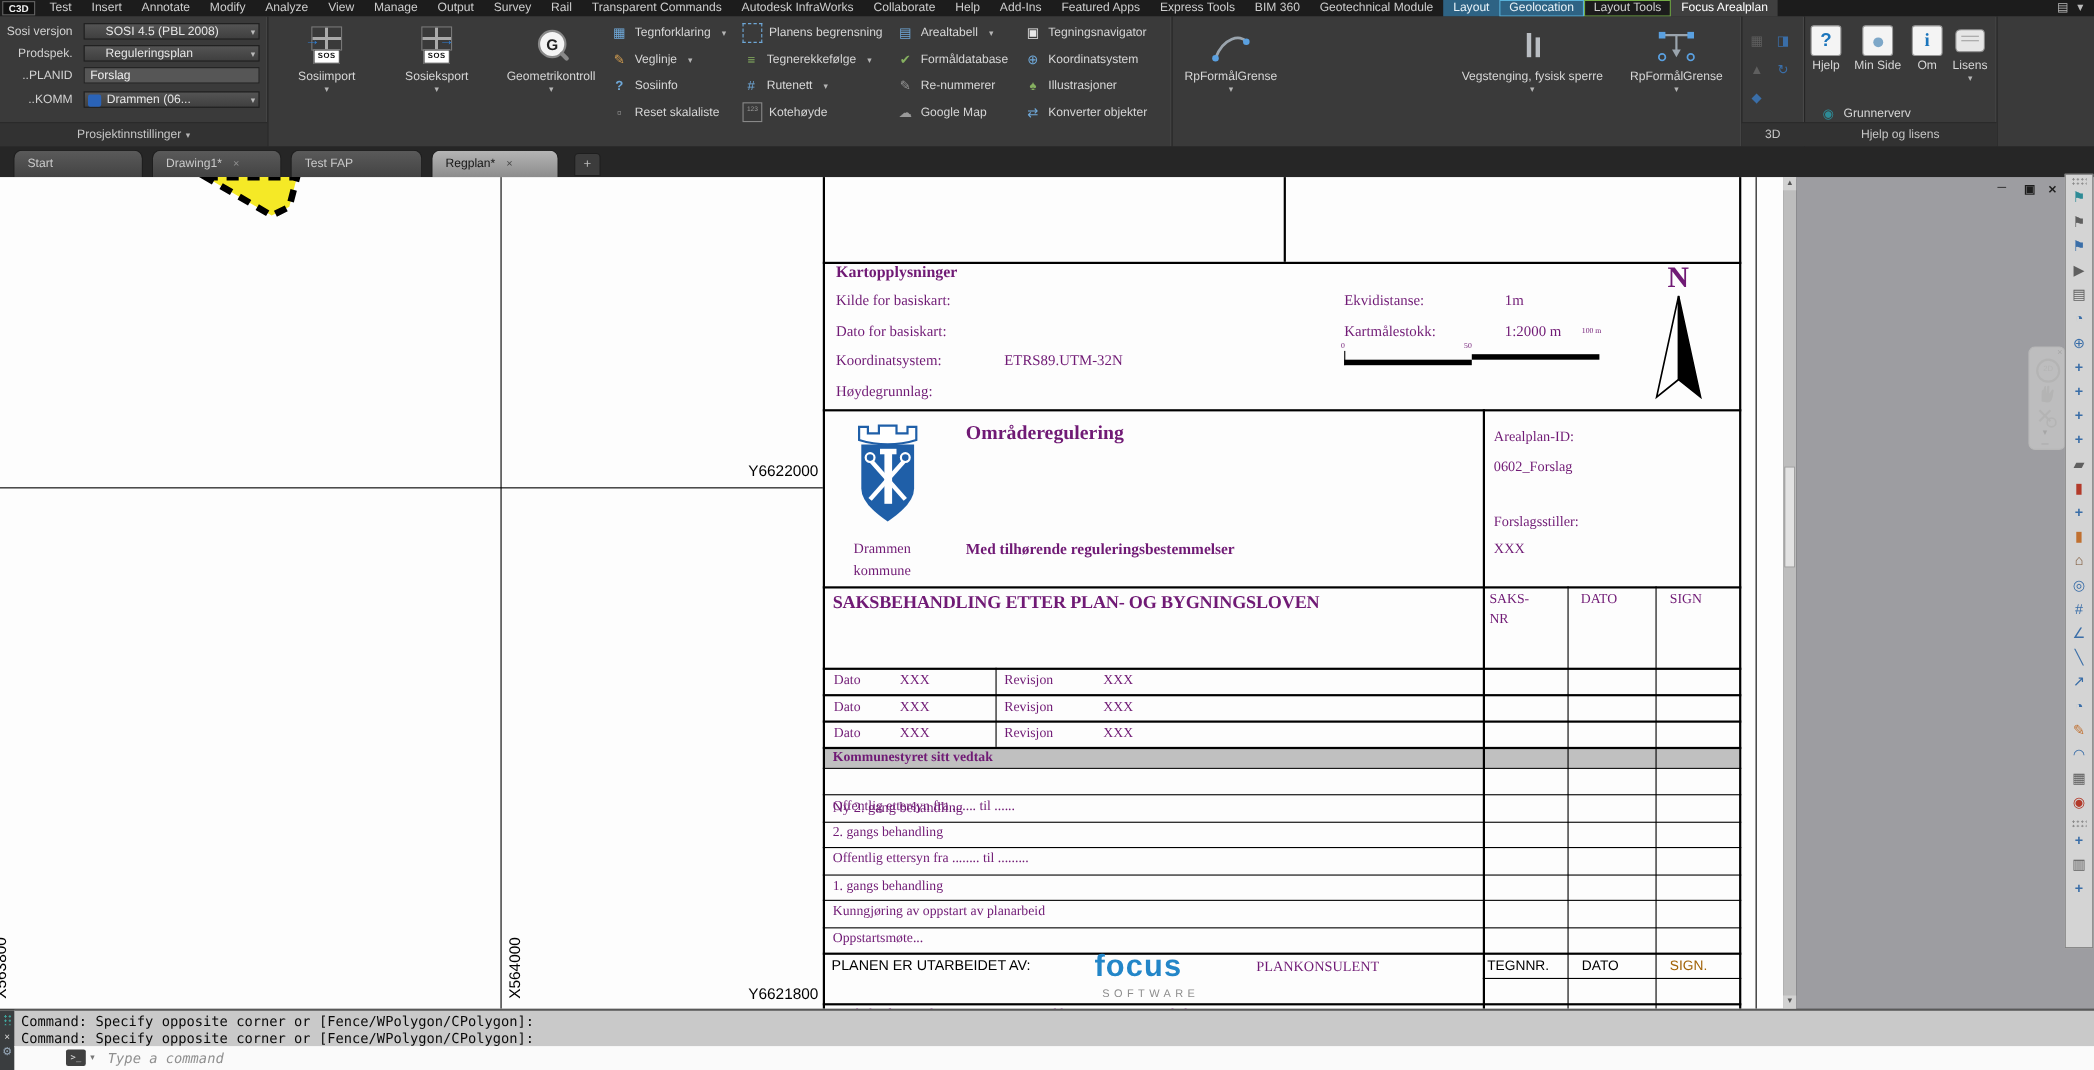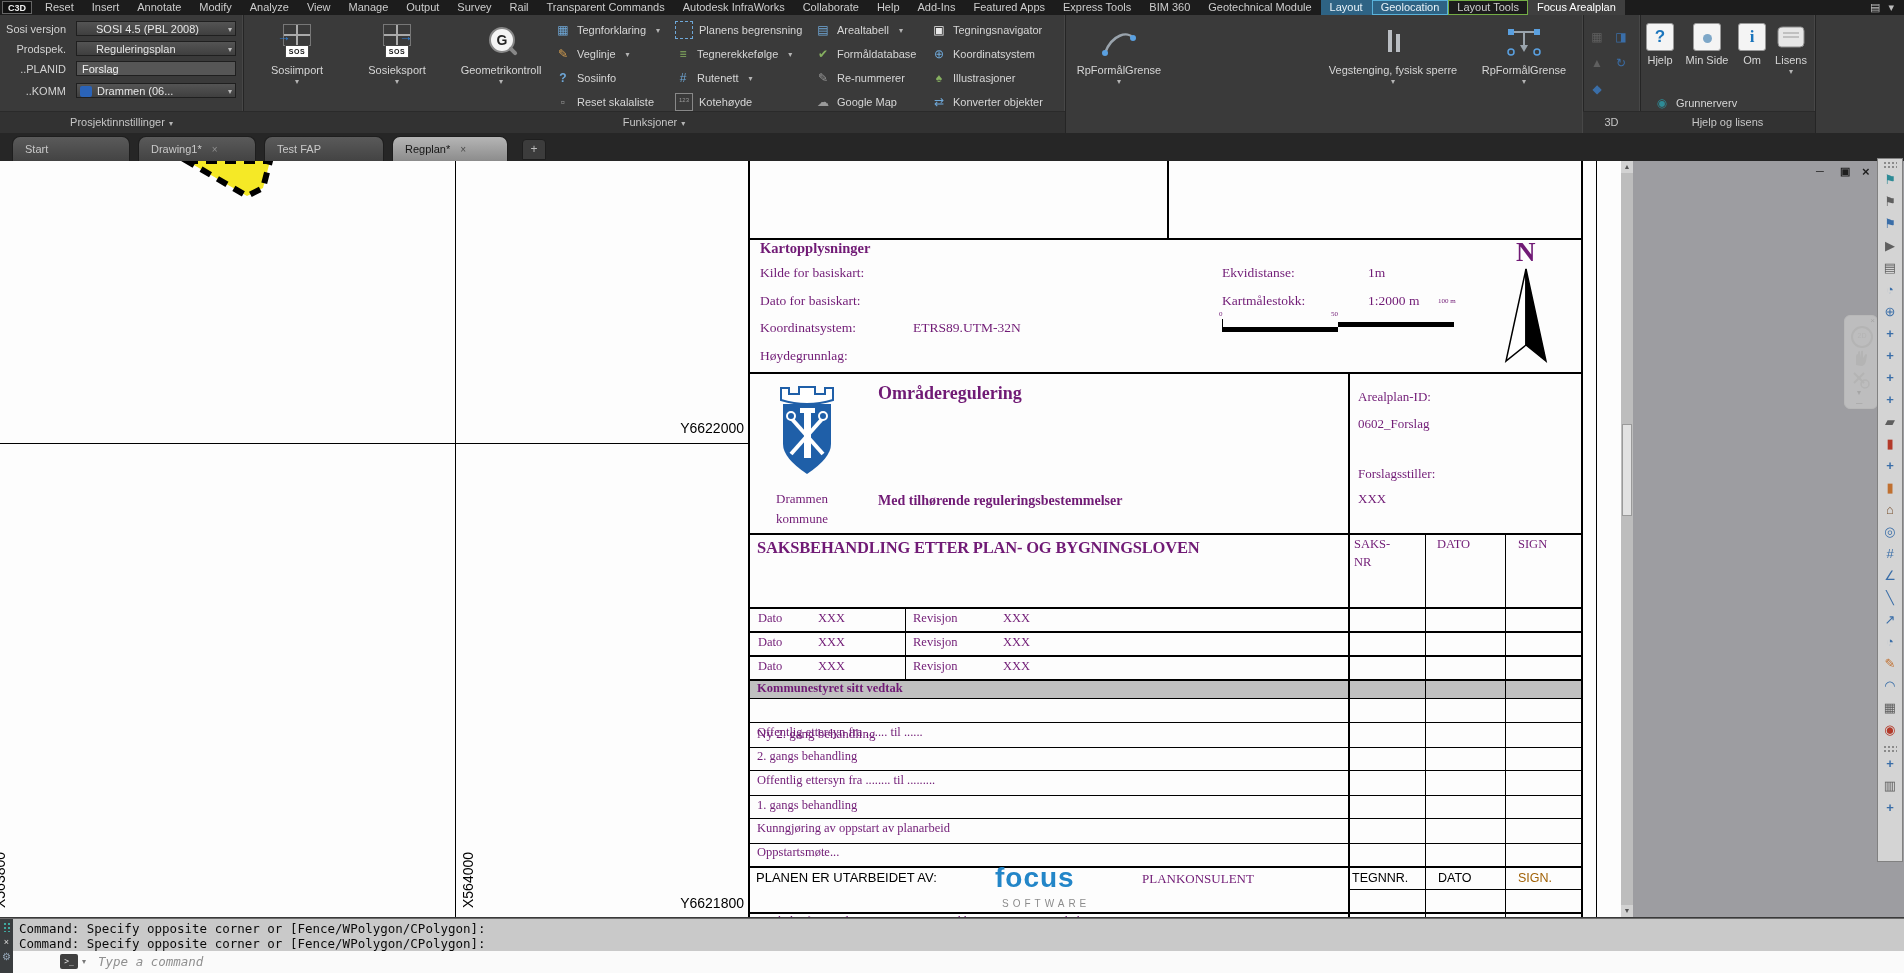--- a/index.html
+++ b/index.html
@@ -92,21 +92,21 @@
   .prompt{position:absolute;left:47px;top:3px;width:18px;height:15px;background:#404040;border-radius:2px;
           color:#ddd;font-size:8px;text-align:center;line-height:15px;}
 </style>
 </head>
 <body>
 
 <div id="app">
 
   <div id="menubar">
     <span id="appbadge">C3D</span>
-    <span class="mitem">Reset</span>
+    <span class="mitem">Test</span>
     <span class="mitem">Insert</span>
     <span class="mitem">Annotate</span>
     <span class="mitem">Modify</span>
     <span class="mitem">Analyze</span>
     <span class="mitem">View</span>
     <span class="mitem">Manage</span>
     <span class="mitem">Output</span>
     <span class="mitem">Survey</span>
     <span class="mitem">Rail</span>
     <span class="mitem">Transparent Commands</span>
@@ -236,21 +236,20 @@
         <span>Koordinatsystem</span>
         </div>
       <div class="mini" style="left:688px;top:55px;">
         <span class="mi ic-green">♠</span>
         <span>Illustrasjoner</span>
         </div>
       <div class="mini" style="left:688px;top:79px;">
         <span class="mi ic-blue">⇄</span>
         <span>Konverter objekter</span>
         </div>
-      <div class="pfoot dd">Funksjoner</div>
     </div>
 
     <div class="panel" style="left:1065px;width:518px;">
       <div class="bigbtn" style="left:7px;top:5px;width:94px;">
         <div class="bico">
           <svg width="42" height="36">
             <path d="M7,29 C14,10 30,7 35,14" stroke="#9aa4ad" stroke-width="2.5" fill="none"></path>
             <circle cx="7" cy="29" r="3" fill="#5aa0e0"></circle>
               <circle cx="35" cy="14" r="3" fill="#5aa0e0"></circle>
           </svg>

